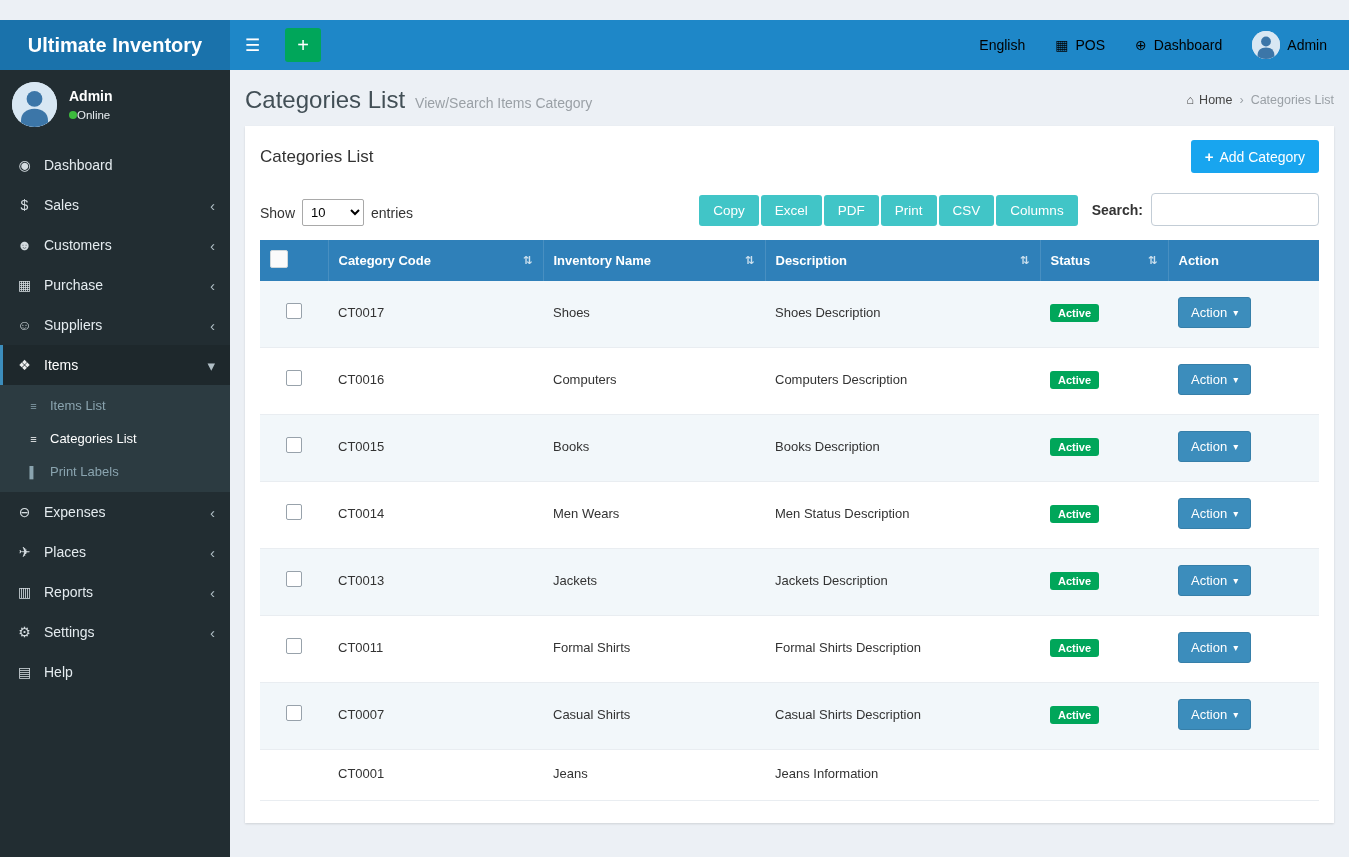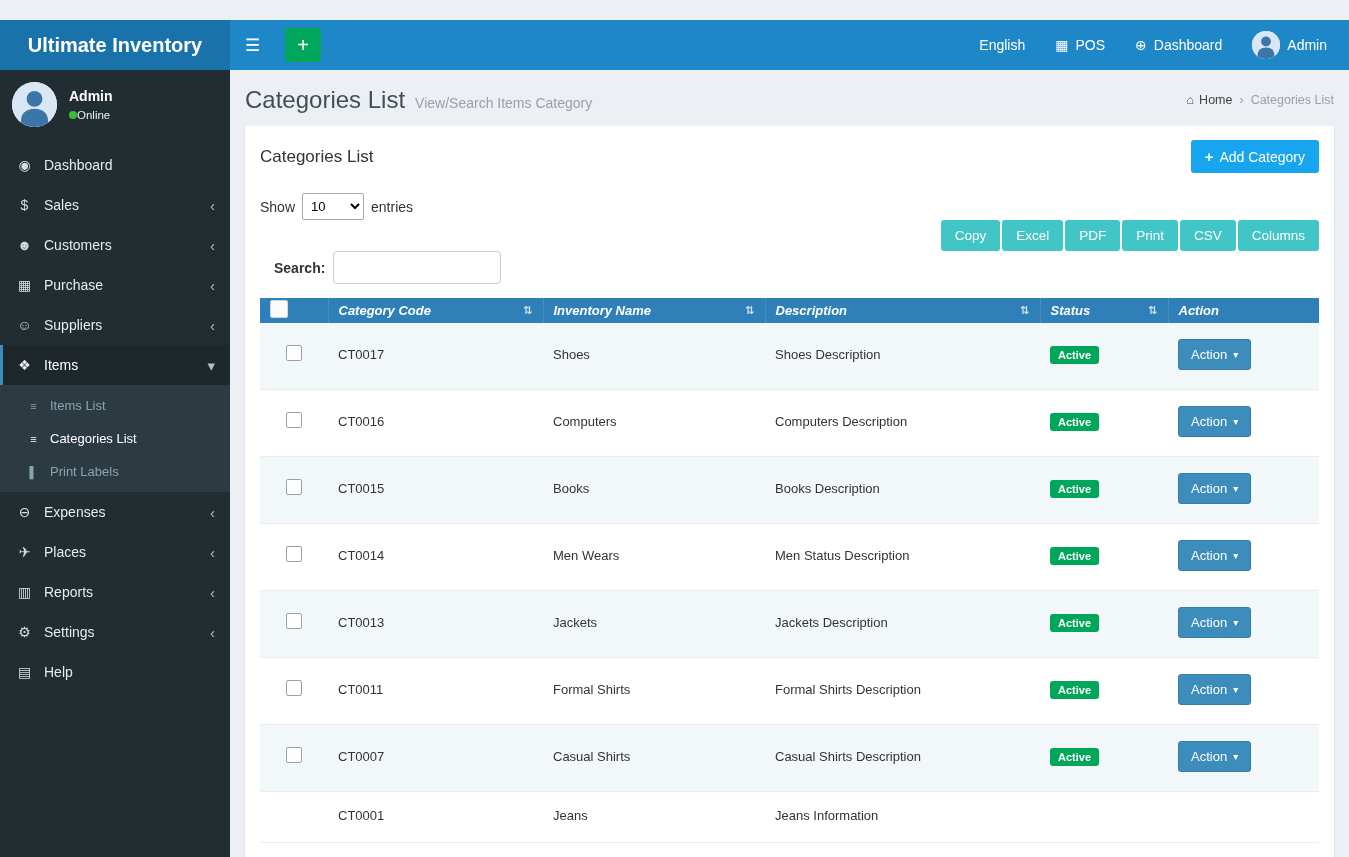--- a/index.html
+++ b/index.html
@@ -12,21 +12,21 @@
 
   
   .navbar { position:absolute; top:0; left:0; right:0; height:50px; display:flex; z-index:10; }
   .logo { width:230px; flex:none; background:#1a72ab; color:#fff; font-size:20px; font-weight:bold;
           display:flex; align-items:center; justify-content:center; cursor:pointer; }
   .nav-main { flex:1; background:#1e87c8; display:flex; align-items:center; }
   .nav-hamburger { width:45px; height:50px; background:transparent; border:none; color:#fff; font-size:17px; cursor:pointer; }
   .nav-add { width:36px; height:34px; margin-left:10px; background:#00a65a; border:none; border-radius:3px;
              color:#fff; font-size:20px; line-height:32px; cursor:pointer; }
   .nav-right { margin-left:auto; display:flex; align-items:center; gap:30px; padding-right:22px; }
-  .nav-link { display:flex; align-items:center; gap:7px; color:#ffffff; font-size:14px; text-decoration:none; cursor:pointer; }
+  .nav-link { display:flex; align-items:center; gap:7px; color:#000000; font-size:14px; text-decoration:none; cursor:pointer; }
   .nl-icon { font-size:14px; }
   .avatar { display:inline-flex; border-radius:50%; overflow:hidden; background:#d8e7f3; flex:none; }
   .avatar.sm { width:28px; height:28px; }
   .avatar.lg { width:45px; height:45px; }
   .avatar svg { width:100%; height:100%; display:block; }
 
   
   .sidebar { position:absolute; top:50px; left:0; bottom:0; width:230px; background:#222d32; z-index:9; }
   .user-panel { display:flex; align-items:center; gap:12px; padding:12px 12px 14px; }
   .up-name { color:#fff; font-weight:bold; font-size:14px; }
@@ -57,36 +57,36 @@
 
   
   .panel { background:#fff; box-shadow:0 1px 2px rgba(0,0,0,.12); padding:14px 15px 22px; min-height:676px; }
   .panel-head { display:flex; justify-content:space-between; align-items:center; }
   .panel-title { font-size:17px; color:#333; }
   .btn-add { background:#18a5ef; border:none; border-radius:3px; color:#fff; font-size:14px;
              padding:8px 14px; cursor:pointer; display:flex; align-items:center; gap:6px;
              font-family:inherit; }
   .btn-add .plus { font-weight:bold; font-size:15px; }
 
-  .controls { display:flex; align-items:flex-start; margin-top:20px;flex-direction:column; }
+  .controls { display:flex; align-items:flex-end; margin-top:20px; }
   .show-group { display:flex; align-items:center; gap:7px; font-size:14px; color:#333; }
   .show-group select { height:27px; min-width:62px; border:1px solid #a9a9a9; border-radius:2px;
                        font-family:inherit; font-size:13px; padding:0 4px; background:#fff; }
   .export-group { margin-left:auto; display:flex; }
   .dt-btn { background:#41c5c7; border:none; border-radius:3px; color:#fff; font-size:13.5px;
             padding:8px 14px; margin-left:2px; cursor:pointer; font-family:inherit; }
   .search-group { display:flex; align-items:center; gap:8px; margin-left:14px; }
   .search-group label { font-weight:bold; font-size:14px; color:#333; }
   .search-group input { width:168px; height:33px; border:1px solid #c3cdd6; border-radius:4px;
                         padding:0 8px; font-family:inherit; font-size:13px; }
 
   
   table.data-table { width:100%; border-collapse:collapse; margin-top:14px; table-layout:fixed; }
   .data-table thead th { background:#2f80b9; color:#fff; font-size:13px; font-weight:bold; text-align:left;
-                         padding:2px 10px; border-right:1px solid rgba(255,255,255,.12); cursor:pointer;font-style:italic; }
+                         padding:10px 10px; border-right:1px solid rgba(255,255,255,.12); cursor:pointer; }
   .data-table thead th:last-child { border-right:none; }
   .th-inner { display:flex; align-items:center; justify-content:space-between; gap:6px; }
   .sort-icon { font-size:11px; opacity:.75; }
   .data-table tbody td { padding:16px 10px 19px; font-size:13px; color:#333; border-bottom:1px solid #e9edf1; vertical-align:middle; }
   .data-table tbody tr:nth-child(odd) { background:#f2f7fa; }
   .cb-cell, .cb-col { text-align:center; }
   .checkbox { display:inline-block; width:16px; height:16px; background:#fff; border:1px solid #98a2ab; border-radius:2px; cursor:pointer; }
   .checkbox.header { width:18px; height:18px; border-color:#cfd8dc; background:#fbfbfb; }
   .badge { display:inline-block; background:#00a65a; color:#fff; font-size:11px; font-weight:bold;
            padding:3px 8px; border-radius:3px; }

